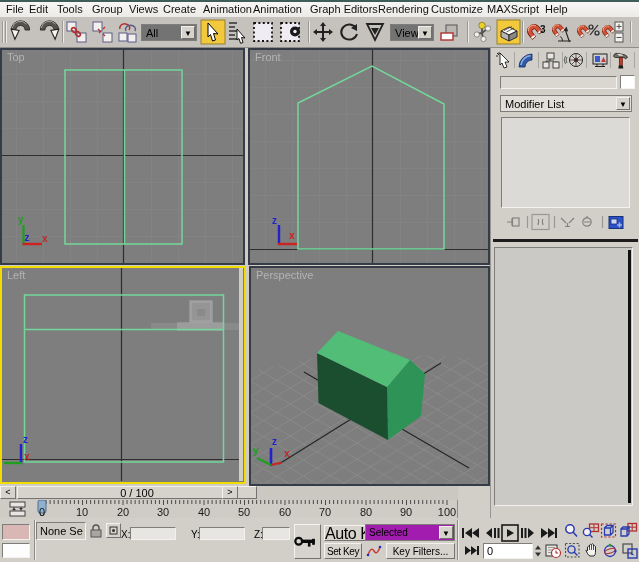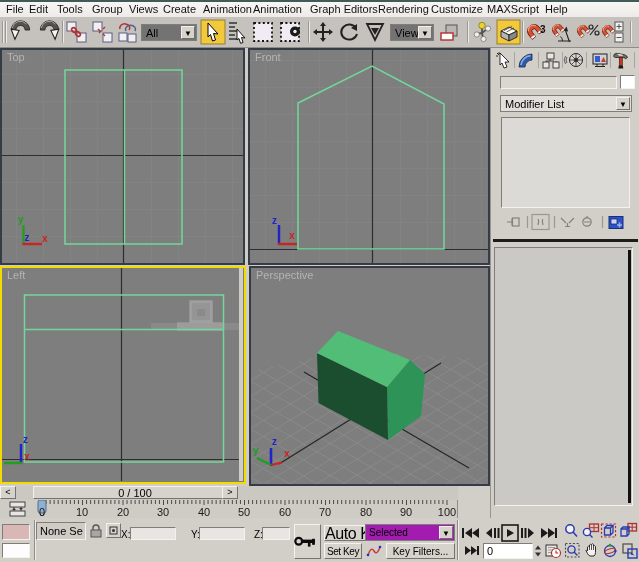--- a/index.html
+++ b/index.html
@@ -460,21 +460,21 @@
 
   <div class="sunken" style="left:3px;top:199px;width:139px;height:259px;background:#cbc9c5"></div>
   <div class="abs" style="left:137px;top:202px;width:3px;height:253px;background:#111111"></div>
 </div>
 
 <div id="bottombar" class="abs" style="left:0;top:486px;width:639px;height:76px;z-index:5">
   <div class="abs" style="left:0;top:14px;width:1px;height:62px;background:#56706c"></div>
 
   <div class="abs" style="left:0;top:0;width:458px;height:14px;background:#cbc8c2"></div>
   <div class="btn" style="left:0;top:0;width:16px;height:13px;line-height:11px;font-size:9px">&lt;</div>
-  <div class="btn" style="left:33px;top:0;width:204px;height:13px;line-height:12px">0 / 100</div>
+  <div class="btn" style="left:17px;top:0;width:240px;height:13px;line-height:12px">0 / 100</div>
   <div class="btn" style="left:222px;top:0;width:16px;height:13px;line-height:11px;font-size:9px">&gt;</div>
 
   <div class="abs" style="left:0;top:14px;width:458px;height:18px;background:#cfccc6;border-right:1px solid #8f8d89">
     <svg width="458" height="18">
       <g stroke="#4a4a48" stroke-width="1" id="ticks">
           <line x1="42.0" y1="0" x2="42.0" y2="5"></line>
           <line x1="46.05" y1="0" x2="46.05" y2="4"></line>
           <line x1="50.1" y1="0" x2="50.1" y2="4"></line>
           <line x1="54.15" y1="0" x2="54.15" y2="4"></line>
           <line x1="58.2" y1="0" x2="58.2" y2="4"></line>

